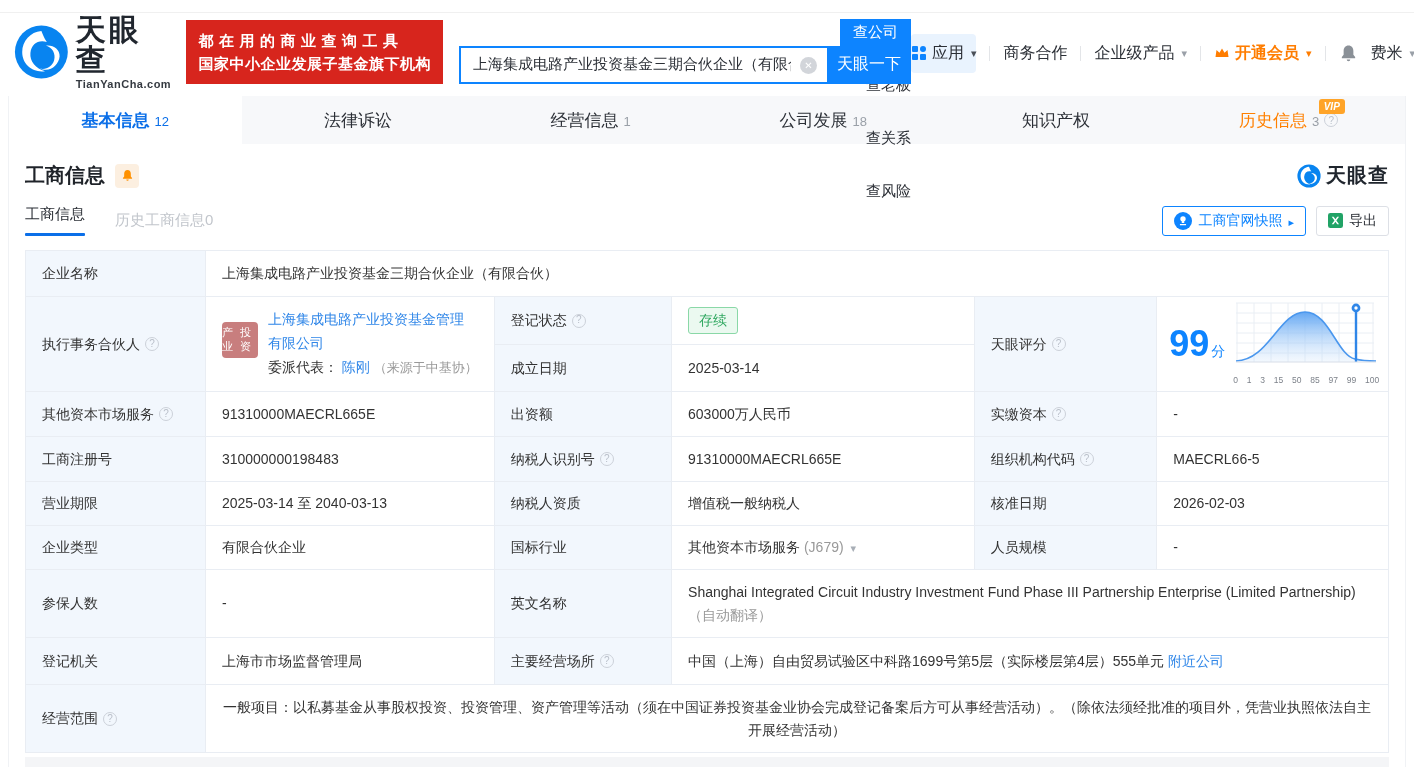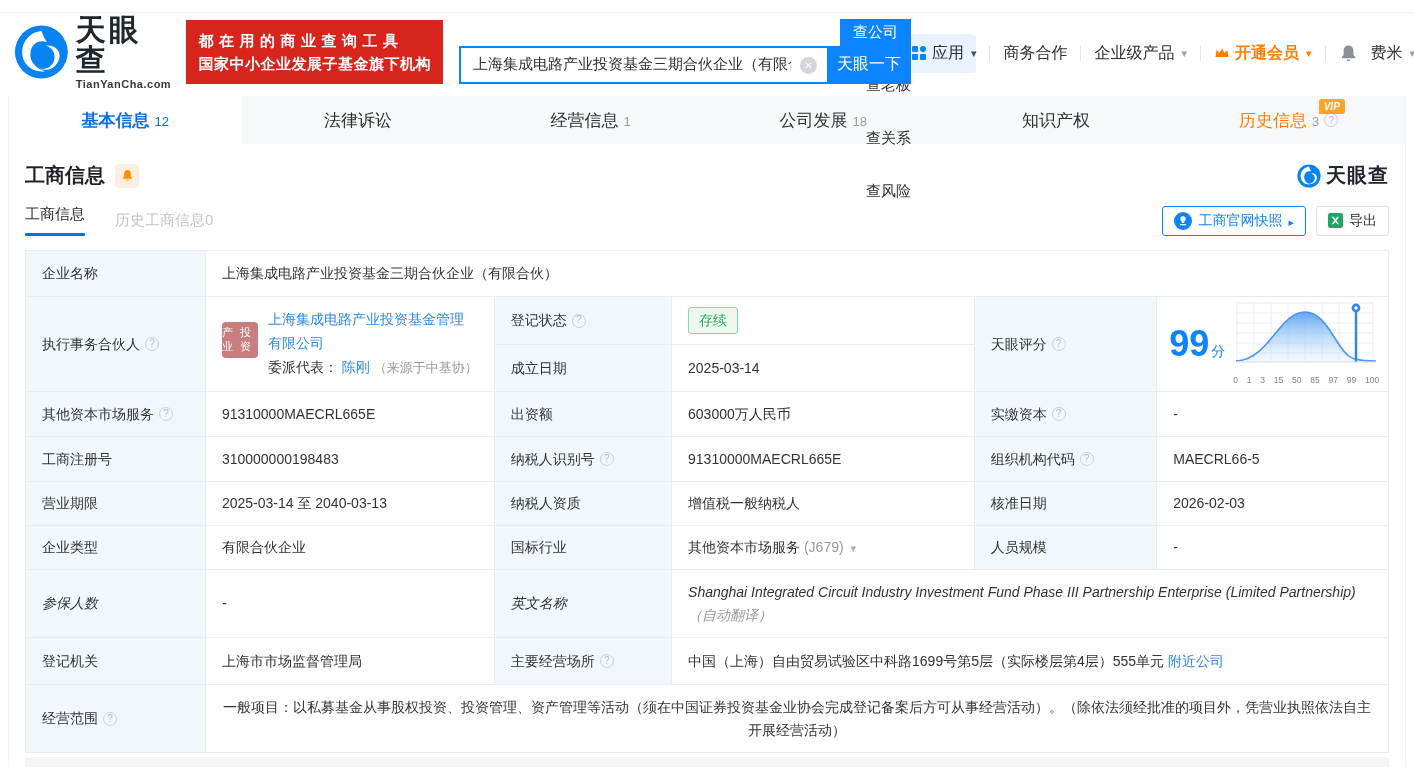--- a/index.html
+++ b/index.html
@@ -423,21 +423,21 @@
         <td class="lbl">国标行业</td>
         <td>
           <span>其他资本市场服务</span>
           <span class="gray">(J679)</span>
           <span class="chev-d"></span>
         </td>
         <td class="lbl">人员规模</td>
         <td>-</td>
       </tr>
 
-      <tr style="height:68px;font-style:italic;">
+      <tr style="height:68px;">
         <td class="lbl">参保人数</td>
         <td>-</td>
         <td class="lbl">英文名称</td>
         <td colspan="3" style="word-break:break-word;">
           <span>Shanghai Integrated Circuit Industry Investment Fund Phase III Partnership Enterprise (Limited Partnership)</span>
           <span class="gray">（自动翻译）</span>
         </td>
       </tr>
 
       <tr style="height:47px;">

